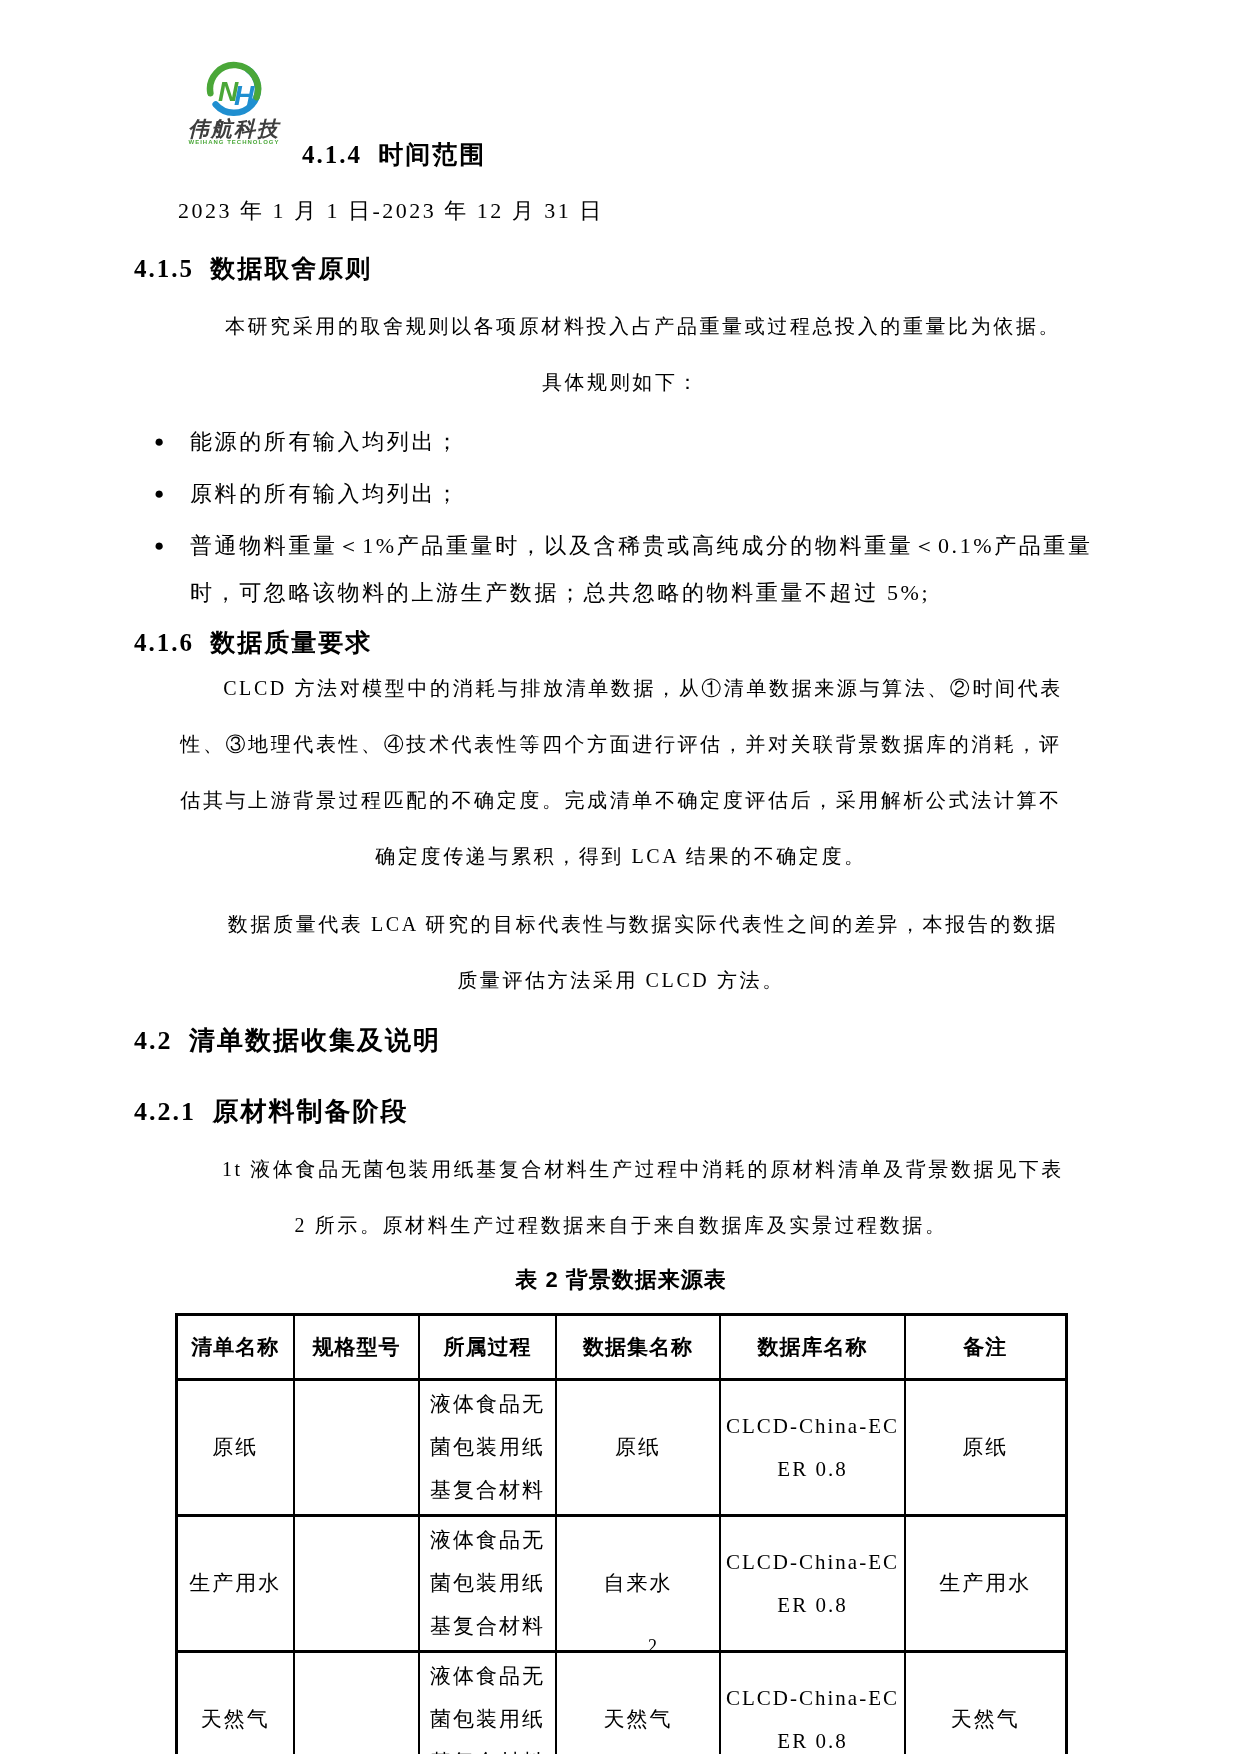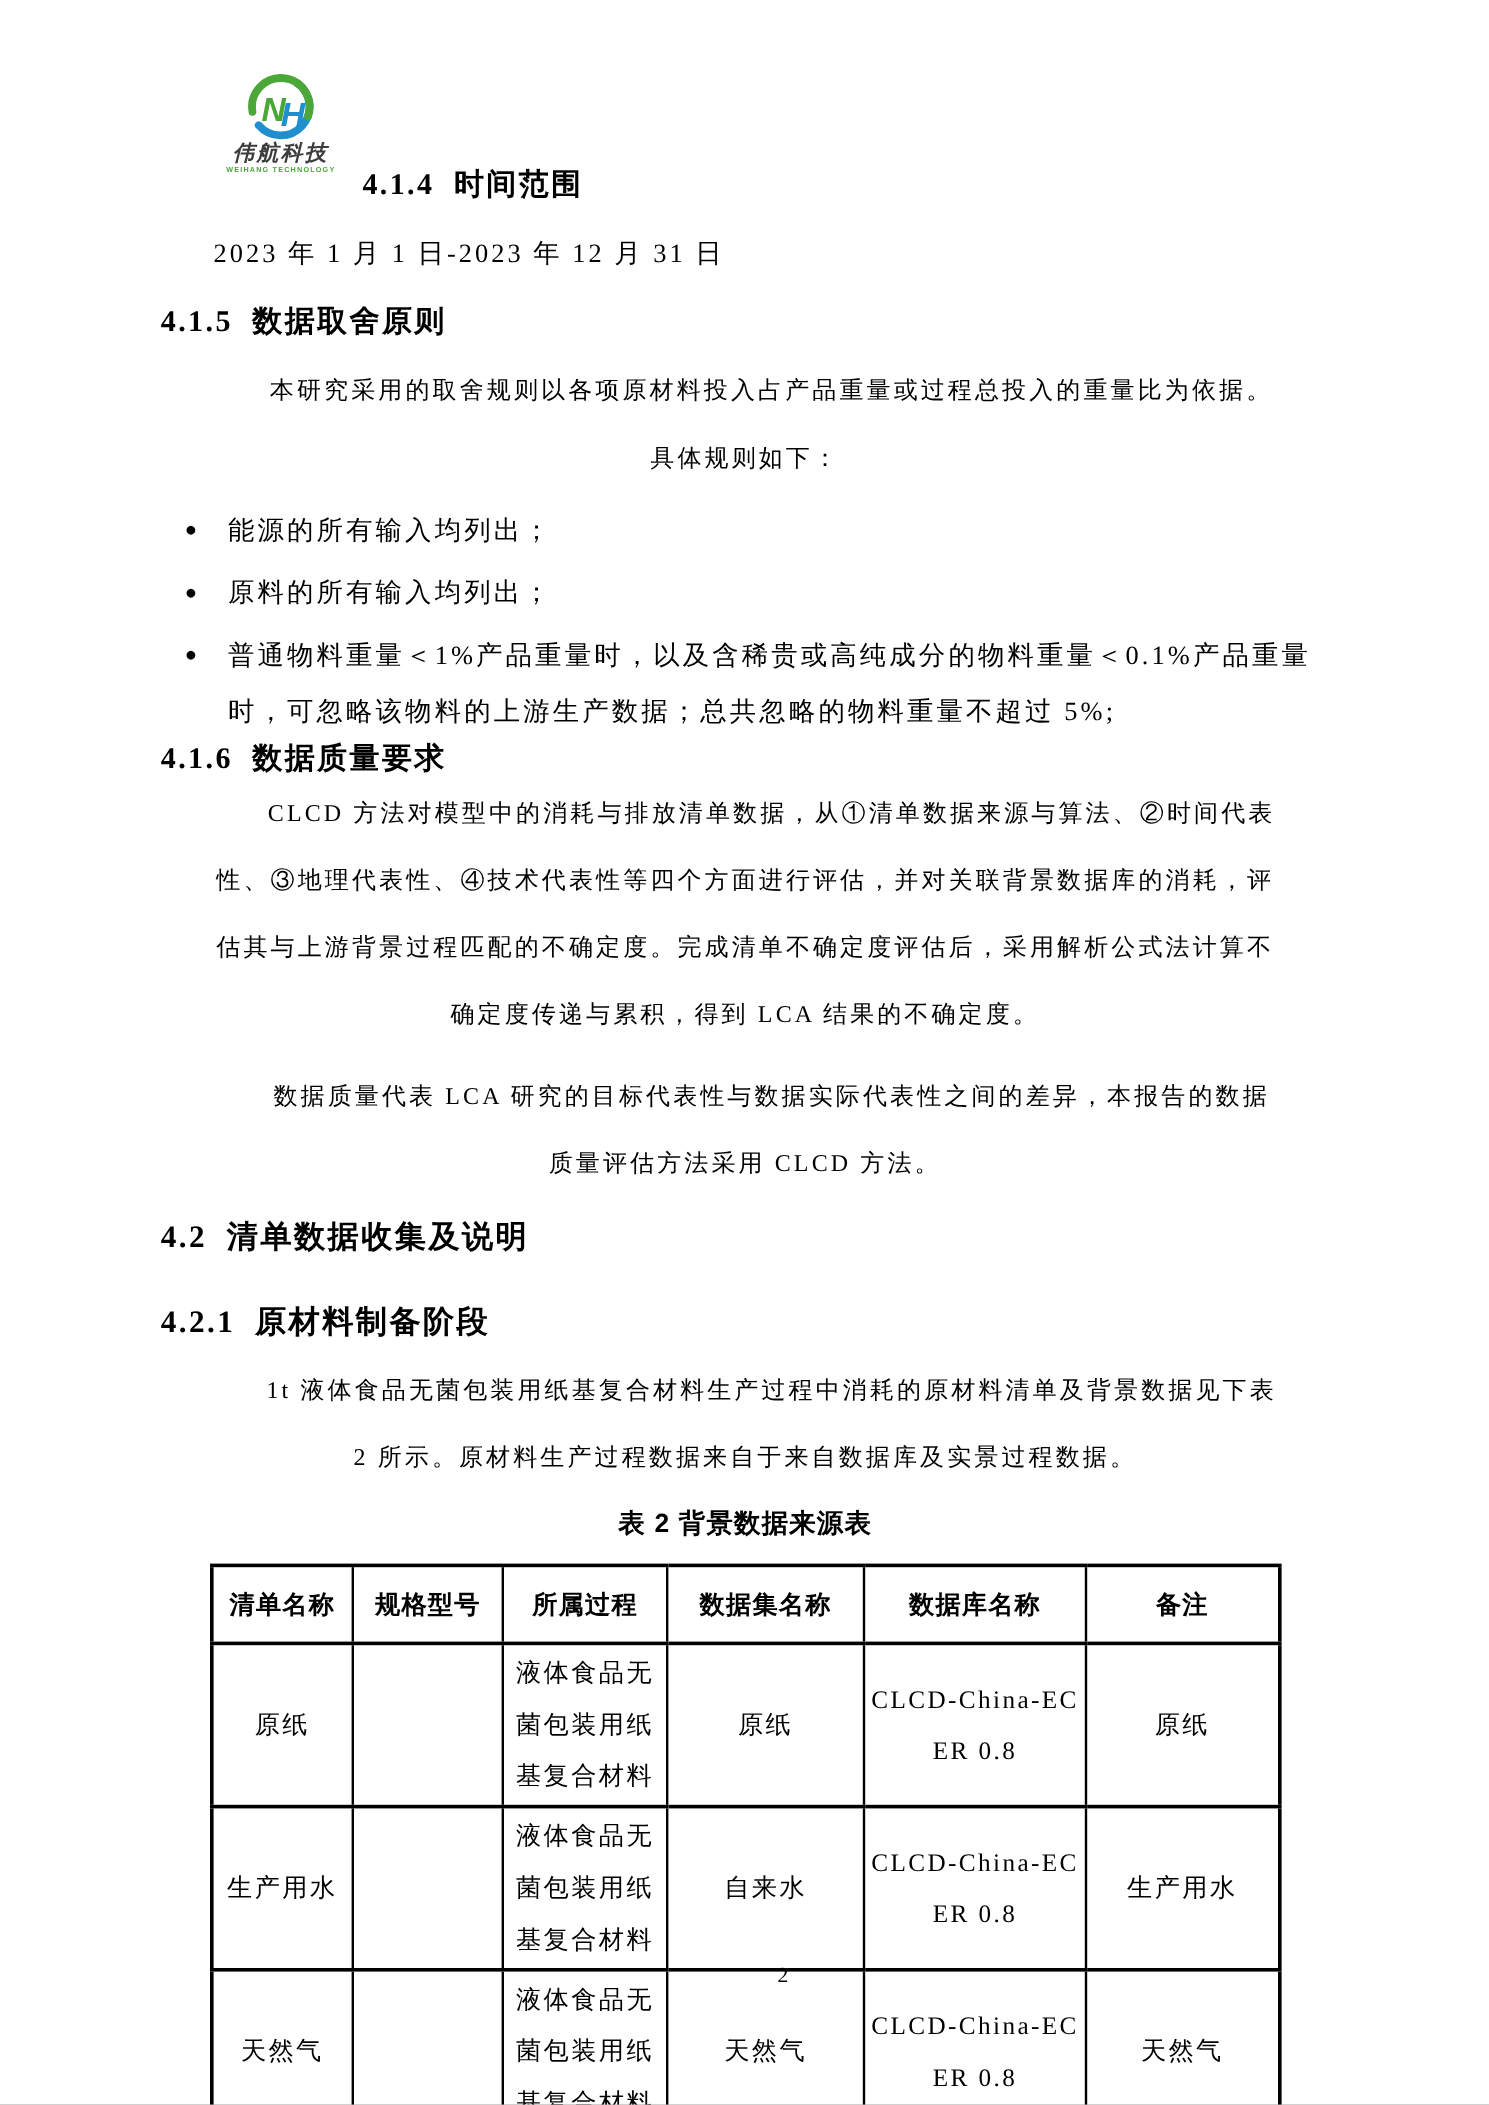--- a/index.html
+++ b/index.html
@@ -9,39 +9,39 @@
     margin:0 auto;
     background:#ffffff;
     color:#000;
     font-family:"Liberation Serif","DejaVu Serif",serif;
     overflow:hidden;
   }
   
   .logo { position:absolute; top:58px; left:182px; width:104px; text-align:center; }
   .logo-mark { display:block; margin:0 auto; }
   .logo-cn {
-    font-family:Liberation Mono, monospace;
+    font-family:Liberation Serif, serif;
     font-weight:bold; font-style:italic;
-    font-size:18px; letter-spacing:2px; color:#3d3d3d;
+    font-size:21px; letter-spacing:2px; color:#3d3d3d;
     line-height:18px; white-space:nowrap;
   }
   .logo-en {
     font-family:"Liberation Sans","DejaVu Sans",sans-serif;
     font-weight:bold; font-size:6px; letter-spacing:1px;
     color:#4aa738; line-height:8px; white-space:nowrap;
   }
   
   .content { position:absolute; left:134px; top:12px; width:974px; }
   .h3 {
     font-size:25px; font-weight:bold; margin:0;
     letter-spacing:2px; word-spacing:8px; line-height:34px;
   }
   .h414 { margin-top:126px; margin-left:168px; }
   .h415 { margin-top:26px; }
-  .h416 { }
+  .h416 { margin-top:10px; }
   .h42  { margin-top:16px; font-size:26px; }
   .h421 { margin-top:37px; font-size:26px; }
   .body-line {
     font-size:22px; letter-spacing:2.5px; line-height:30px;
     margin:24px 0 0 0; text-indent:44px;
   }
   .para {
     font-size:20px; letter-spacing:2.6px; line-height:56px;
     margin:12px 0 0 0; text-indent:44px;
     white-space:pre-line; text-align:center;

